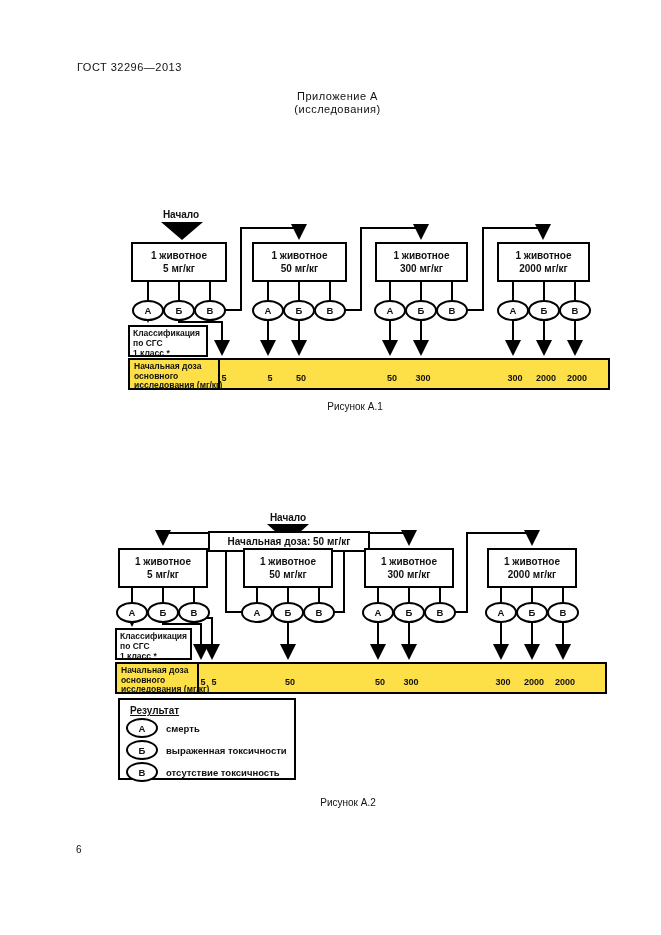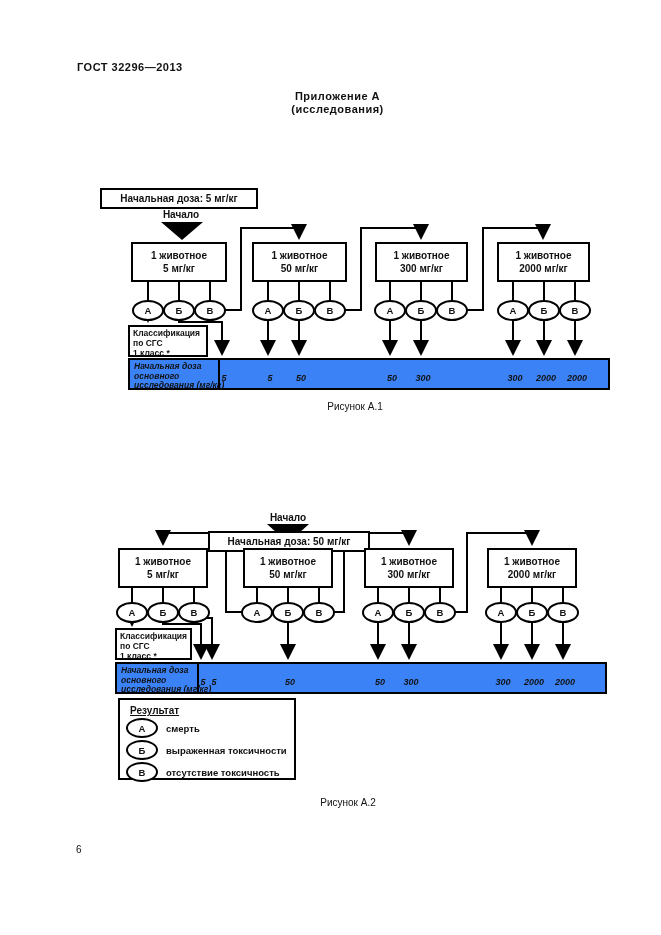--- a/index.html
+++ b/index.html
@@ -1,33 +1,33 @@
 <!DOCTYPE html>
 <html><head>
 <meta charset="utf-8">
 <style>
   html,body{margin:0;padding:0;background:#e8e8e8;}
   .page{position:relative;width:661px;height:935px;background:#ffffff;margin:0 auto;
         font-family:"Liberation Sans", sans-serif;color:#111;overflow:hidden;}
   .abs{position:absolute;}
-  .hdr{font-weight:bold;font-size:11px;letter-spacing:.5px;padding-left:10px;}
+  .hdr{font-weight:normal;font-size:11px;letter-spacing:.5px;padding-left:10px;}
   .center{width:655px;left:0;text-align:center;}
   .b{font-weight:bold;}
   .box{position:absolute;box-sizing:border-box;border:2px solid #000;background:#fff;
        display:flex;flex-direction:column;align-items:center;justify-content:center;
        font-weight:bold;font-size:10px;line-height:1.3;text-align:center;z-index:2;}
   .sbox{position:absolute;box-sizing:border-box;border:2px solid #000;background:#fff;
         display:flex;align-items:center;justify-content:center;
         font-weight:bold;font-size:10px;z-index:2;}
   .oval{position:absolute;box-sizing:border-box;width:32px;height:21px;border:2px solid #000;
         border-radius:50%;background:#fff;display:flex;align-items:center;justify-content:center;
         font-weight:bold;font-size:9.5px;z-index:3;}
   .cls{position:absolute;box-sizing:border-box;border:2px solid #000;background:#fff;z-index:2;
        font-weight:bold;font-size:8.5px;line-height:1.15;padding:2px 3px;}
-  .axis{position:absolute;box-sizing:border-box;border:2px solid #000;background:#3b82f6;z-index:2;font-style:italic;}
+  .axis{position:absolute;box-sizing:border-box;border:2px solid #000;background:#fde047;z-index:2;}
   .axis .lbl{position:absolute;left:4px;top:2px;font-weight:bold;font-size:8.5px;line-height:1.12;}
   .axis .div{position:absolute;top:0;bottom:0;width:2px;background:#000;}
   .axis .val{position:absolute;top:13px;transform:translateX(-50%);font-weight:bold;font-size:9px;}
   .cap{position:absolute;font-size:10px;}
   .lg-oval{box-sizing:border-box;border:2px solid #000;border-radius:50%;background:#fff;
            display:flex;align-items:center;justify-content:center;font-weight:bold;font-size:9.5px;}
   svg.wires{position:absolute;left:0;top:0;z-index:1;}
 </style>
 </head>
 <body>
@@ -75,23 +75,20 @@
       <polyline points="319,612 344,612 344,533 409,533 409,542" marker-end="url(#ah)"></polyline>
       <polyline points="378,612 378,656" marker-end="url(#ah)"></polyline>
       <polyline points="409,612 409,656" marker-end="url(#ah)"></polyline>
       <polyline points="440,612 467,612 467,533 532,533 532,542" marker-end="url(#ah)"></polyline>
       <polyline points="501,612 501,656" marker-end="url(#ah)"></polyline>
       <polyline points="532,612 532,656" marker-end="url(#ah)"></polyline>
       <polyline points="563,612 563,656" marker-end="url(#ah)"></polyline>
     </g>
   </svg>
 
-  <div class="sbox" style="left:100px;top:188px;width:158px;height:21px;">
-    <span>Начальная доза: 5 мг/кг</span>
-  </div>
   <div class="abs b" style="left:140px;top:209px;width:82px;text-align:center;font-size:10px;">Начало</div>
 
   <div class="box" style="left:131px;top:242px;width:96px;height:40px;">
     <span>1 животное</span>
     <span>5 мг/кг</span>
   </div>
   <div class="box" style="left:252px;top:242px;width:95px;height:40px;">
     <span>1 животное</span>
     <span>50 мг/кг</span>
   </div>

